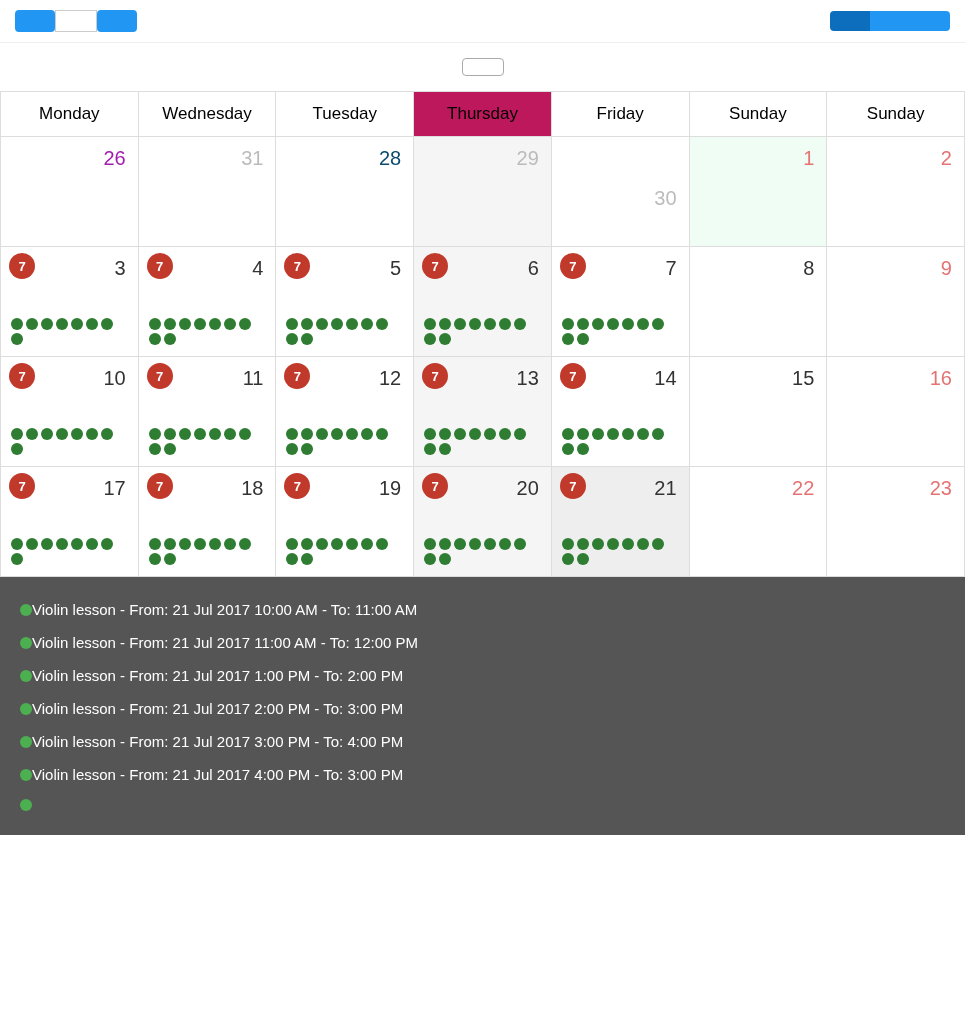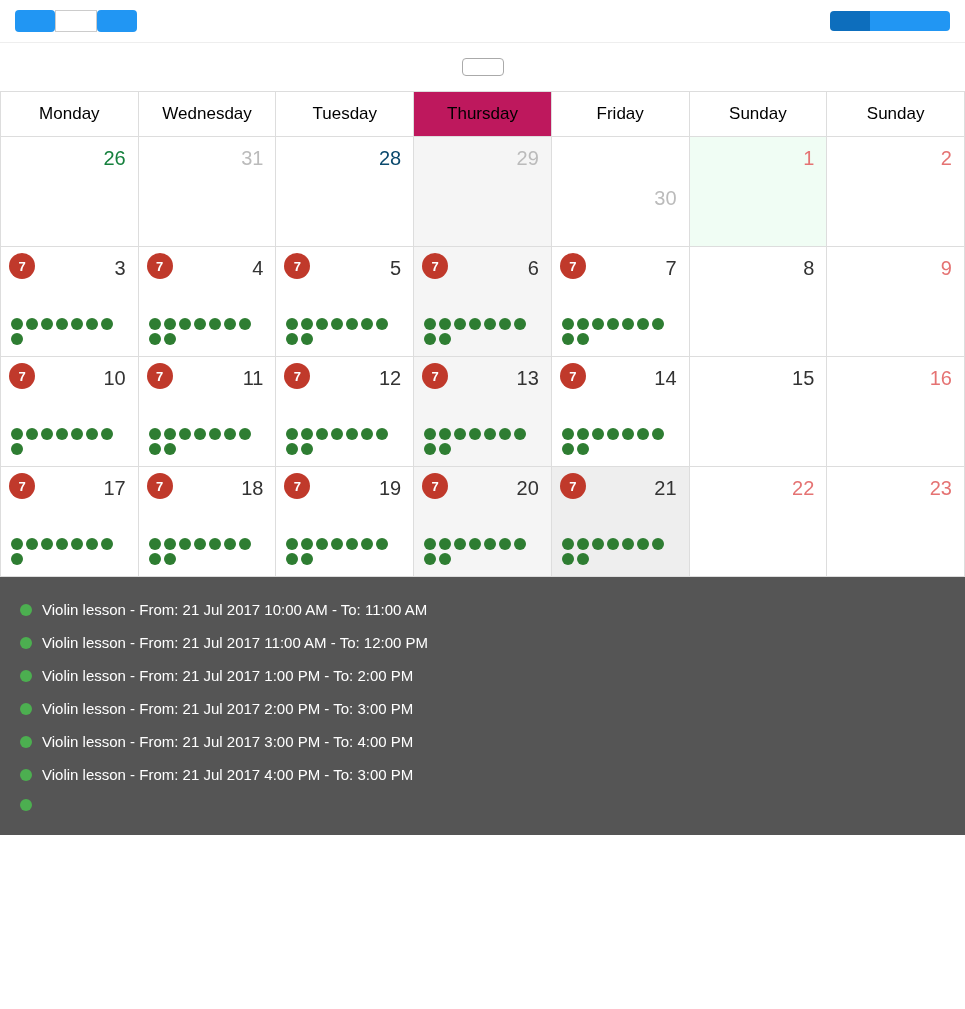--- a/index.html
+++ b/index.html
@@ -152,21 +152,20 @@
     }
 
     .event-panel {
       background: #555;
       color: #fff;
       padding: 16px 20px;
     }
     .event-item {
       display: flex;
       align-items: center;
-      gap: 10px;
       padding: 8px 0;
       font-size: 15px;
     }
     .event-dot {
       width: 12px;
       height: 12px;
       border-radius: 50%;
       background: #4caf50;
       flex-shrink: 0;
     }
@@ -200,21 +199,21 @@
   <div class="cal-header-cell">Monday</div>
       <div class="cal-header-cell">Wednesday</div>
       <div class="cal-header-cell">Tuesday</div>
       <div class="cal-header-cell active-col">Thursday</div>
       <div class="cal-header-cell">Friday</div>
       <div class="cal-header-cell">Sunday</div>
       <div class="cal-header-cell">Sunday</div>
     </div>
   <div class="calendar-body">
   <div class="cal-cell">
-        <div class="day-number" style="color: #15803d;">26</div>
+        <div class="day-number" style="color: #a21caf;">26</div>
       </div>
       <div class="cal-cell">
         <div class="day-number" style="color: rgb(187, 187, 187);">31</div>
       </div>
       <div class="cal-cell">
         <div class="day-number" style="color: #0c4a6e;">28</div>
       </div>
       <div class="cal-cell active-col">
         <div class="day-number" style="color: rgb(187, 187, 187);">29</div>
       </div>

